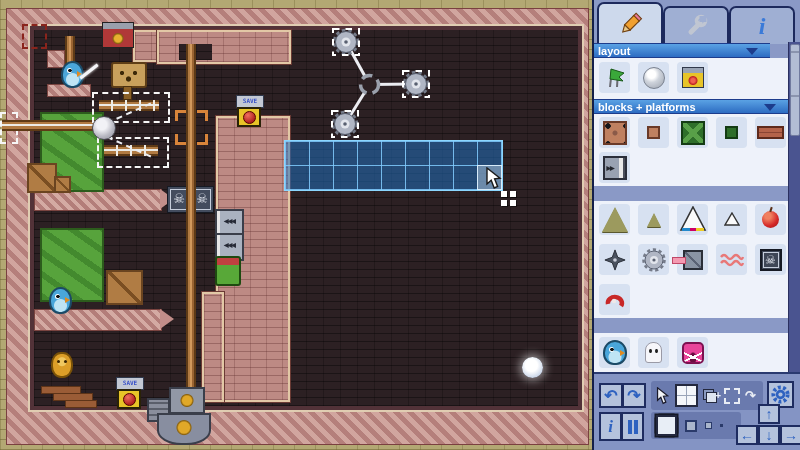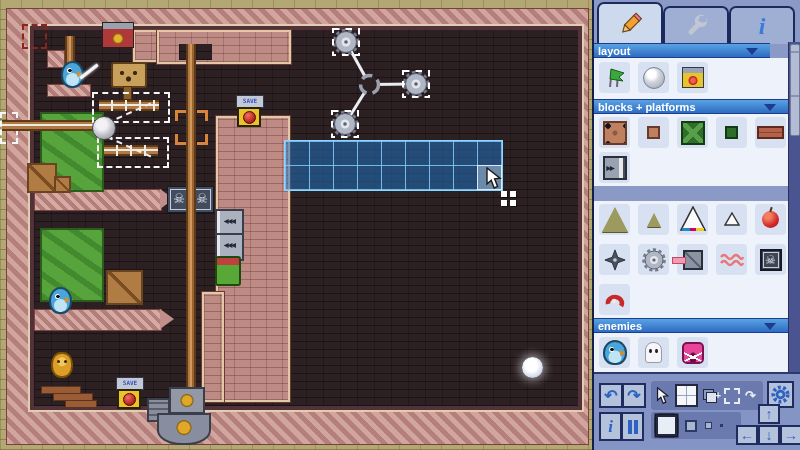--- a/index.html
+++ b/index.html
@@ -353,24 +353,20 @@
         </div>
 
       <div class="item" style="left:5px;top:83px;">
         <svg width="22" height="18" viewBox="0 0 22 18">
           <path d="M4 13 a 7 6 0 1 1 13 2" stroke="#c82828" stroke-width="4.5" fill="none"></path>
           <circle cx="10" cy="10" r="2.2" fill="#f0e8e8"></circle>
         </svg>
       </div>
     </div>
 
-    <div class="abs sechead" style="left:0;top:318px;width:194px;box-sizing:border-box;">
-      <span>enemies</span>
-      <span class="tri"></span>
-    </div>
     <div class="abs secbody" style="left:0;top:333px;width:194px;height:39px;">
       <div class="item" style="left:5px;top:4px;">
           <div class="bird i-bird"></div>
         </div>
       <div class="item" style="left:44px;top:4px;">
           <div class="i-ghost"></div>
         </div>
       <div class="item" style="left:83px;top:4px;">
           <div class="i-pinkblk"></div>
         </div>

